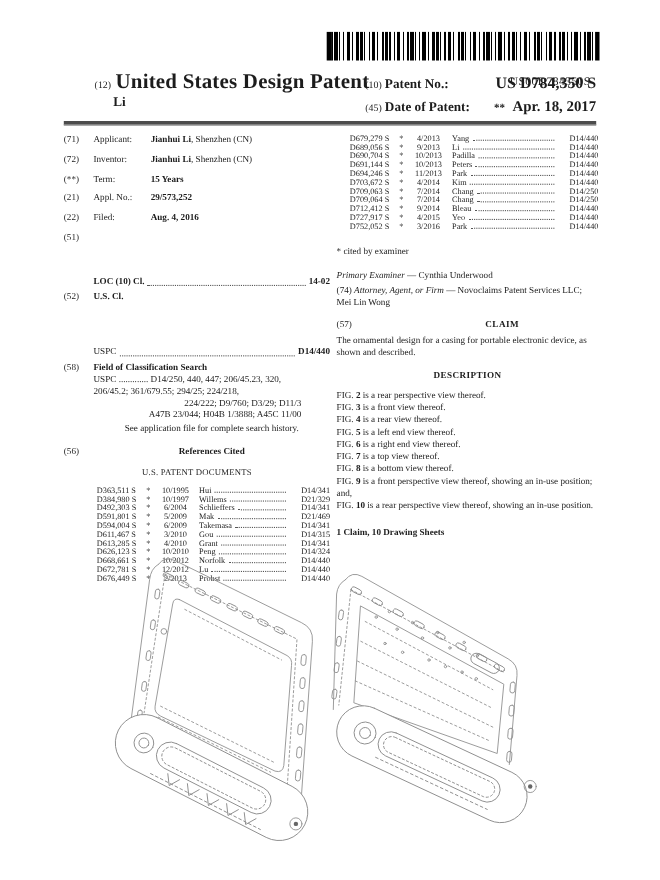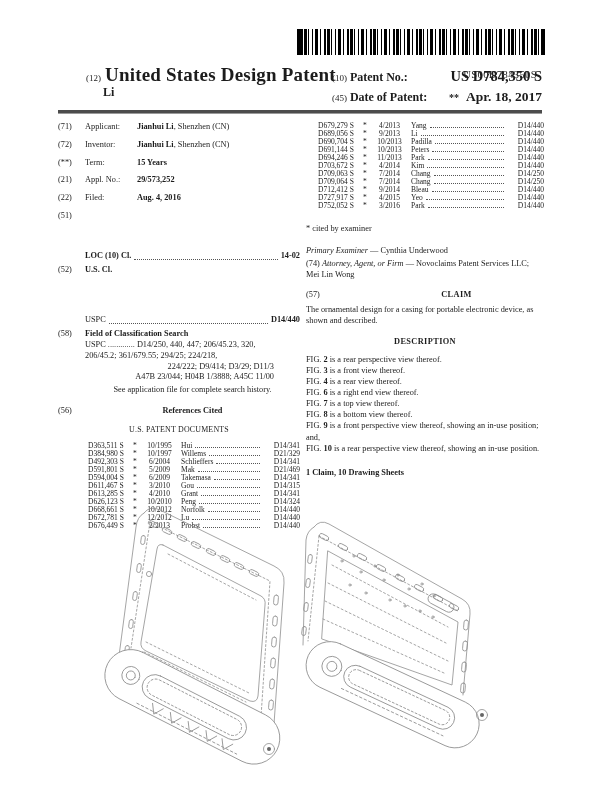--- a/index.html
+++ b/index.html
@@ -145,21 +145,21 @@
           </div>
       </span>
     </div>
 
     <div class="entry" style="margin-bottom:4px">
       <span class="code">(58)</span>
       <span class="body">
         <div class="b">Field of Classification Search</div>
         <div><span>USPC</span> <span>............. D14/250, 440, 447; 206/45.23, 320,</span></div>
         <div class="fcs-cont1">206/45.2; 361/679.55; 294/25; 224/218,</div>
-        <div class="fcs-cont2">224/222; D9/414; D3/29; D11/3</div>
+        <div class="fcs-cont2">224/222; D9/760; D3/29; D11/3</div>
         <div class="cpc-cont">A47B 23/044; H04B 1/3888; A45C 11/00</div>
         <div class="seefile">See application file for complete search history.</div>
       </span>
     </div>
 
     <div class="ref-head">
       <span class="code">(56)</span>
       <span class="hd">References Cited</span>
     </div>
     <div class="ref-sub">U.S. PATENT DOCUMENTS</div>
@@ -396,20 +396,23 @@
         </div>
 
         <div class="figline">
           <span>FIG.</span> <b>3</b> <span>is a front view thereof.</span>
         </div>
 
         <div class="figline">
           <span>FIG.</span> <b>4</b> <span>is a rear view thereof.</span>
         </div>
 
+        <div class="figline">
+          <span>FIG.</span> <b>5</b> <span>is a left end view thereof.</span>
+        </div>
 
         <div class="figline">
           <span>FIG.</span> <b>6</b> <span>is a right end view thereof.</span>
         </div>
 
         <div class="figline">
           <span>FIG.</span> <b>7</b> <span>is a top view thereof.</span>
         </div>
 
         <div class="figline">

